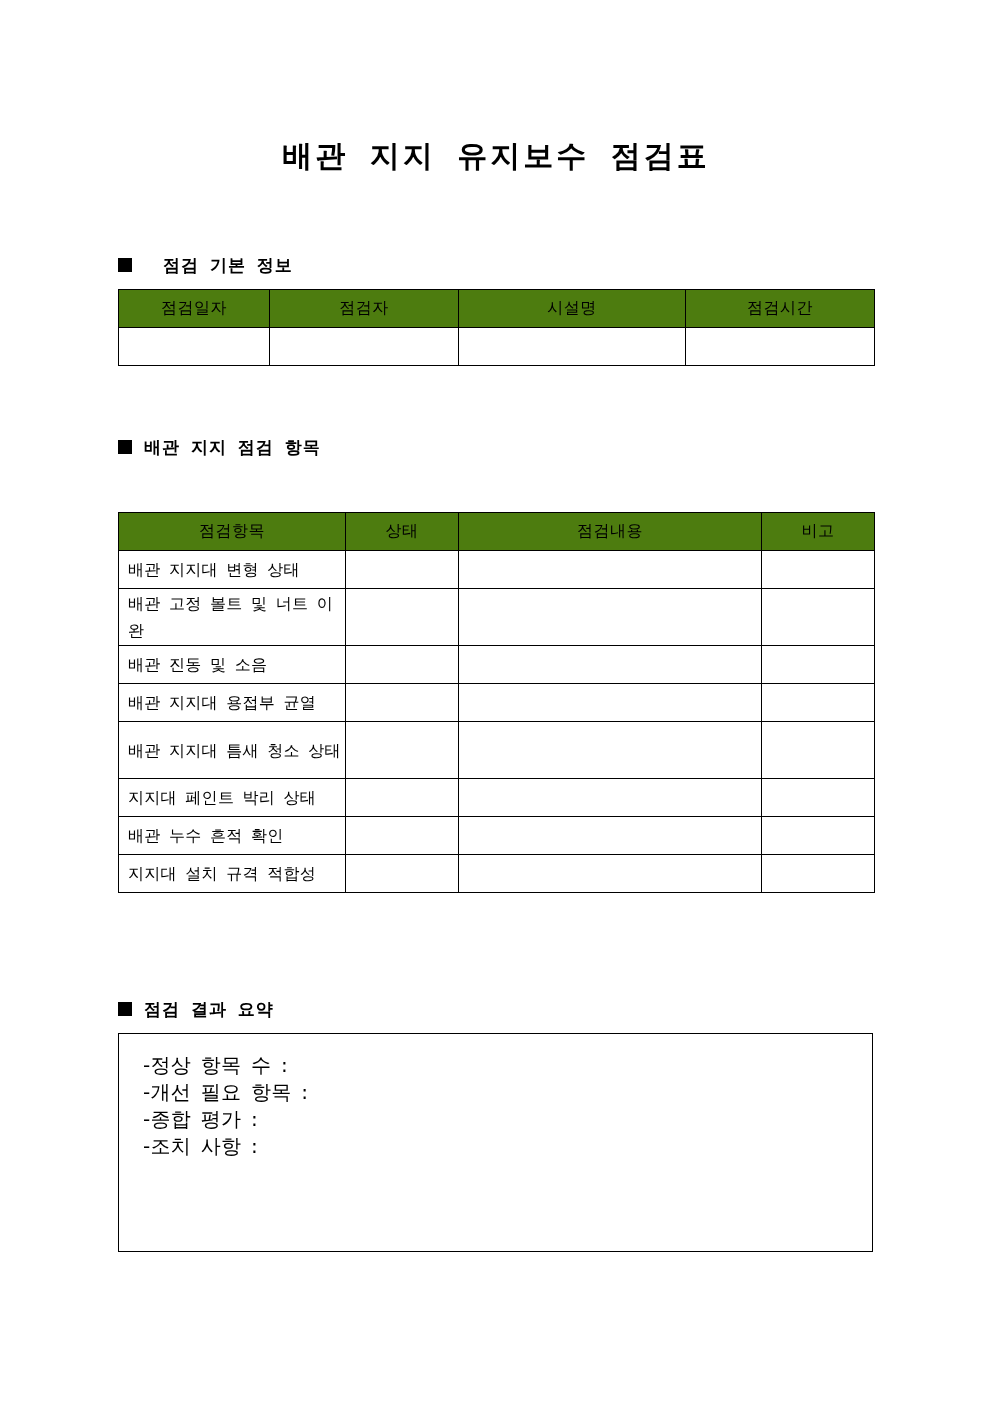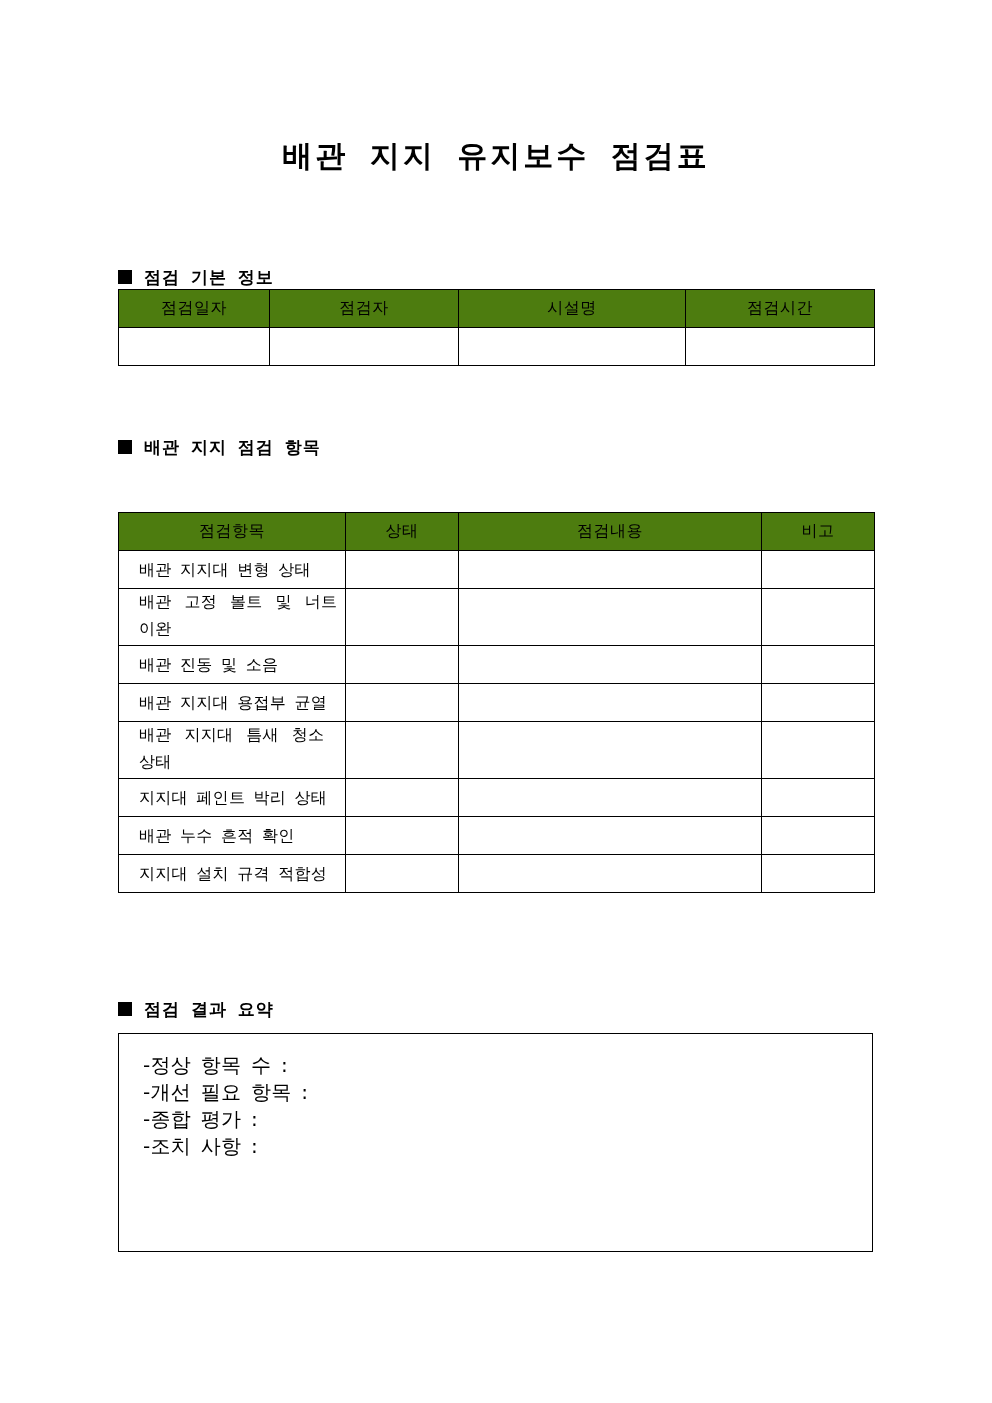--- a/index.html
+++ b/index.html
@@ -59,29 +59,28 @@
     th {
       background: #4d7c0f;
       text-align: center;
       height: 37px;
       letter-spacing: 0.5px;
     }
     td {
       height: 37px;
     }
     td.item-label {
-      padding-left: 20px;
+      padding-left: 9px;
       padding-right: 4px;
       line-height: 27px;
       word-spacing: 3px;
       letter-spacing: 0.3px;
     }
     tr.tall td {
       height: 56px;
-      font-family: Liberation Mono, monospace;
     }
     .summary-box {
       position: absolute;
       left: 118px;
       top: 1033px;
       width: 755px;
       height: 219px;
       border: 1.5px solid #000;
       box-sizing: border-box;
       padding-top: 18px;
@@ -92,21 +91,21 @@
       line-height: 27px;
       word-spacing: 3px;
       letter-spacing: 0.3px;
     }
   </style>
 </head>
 <body>
 
 <div class="doc-title">배관 지지 유지보수 점검표</div>
 
-<div class="section-heading" style="top:265px;">
+<div class="section-heading" style="top:253px;gap:19px;">
   <span class="bullet"></span>
   <span>점검 기본 정보</span>
 </div>
 
 <table style="top:289px; width:756px;">
   <colgroup>
     <col style="width:151px">
     <col style="width:189px">
     <col style="width:227px">
     <col style="width:189px">

